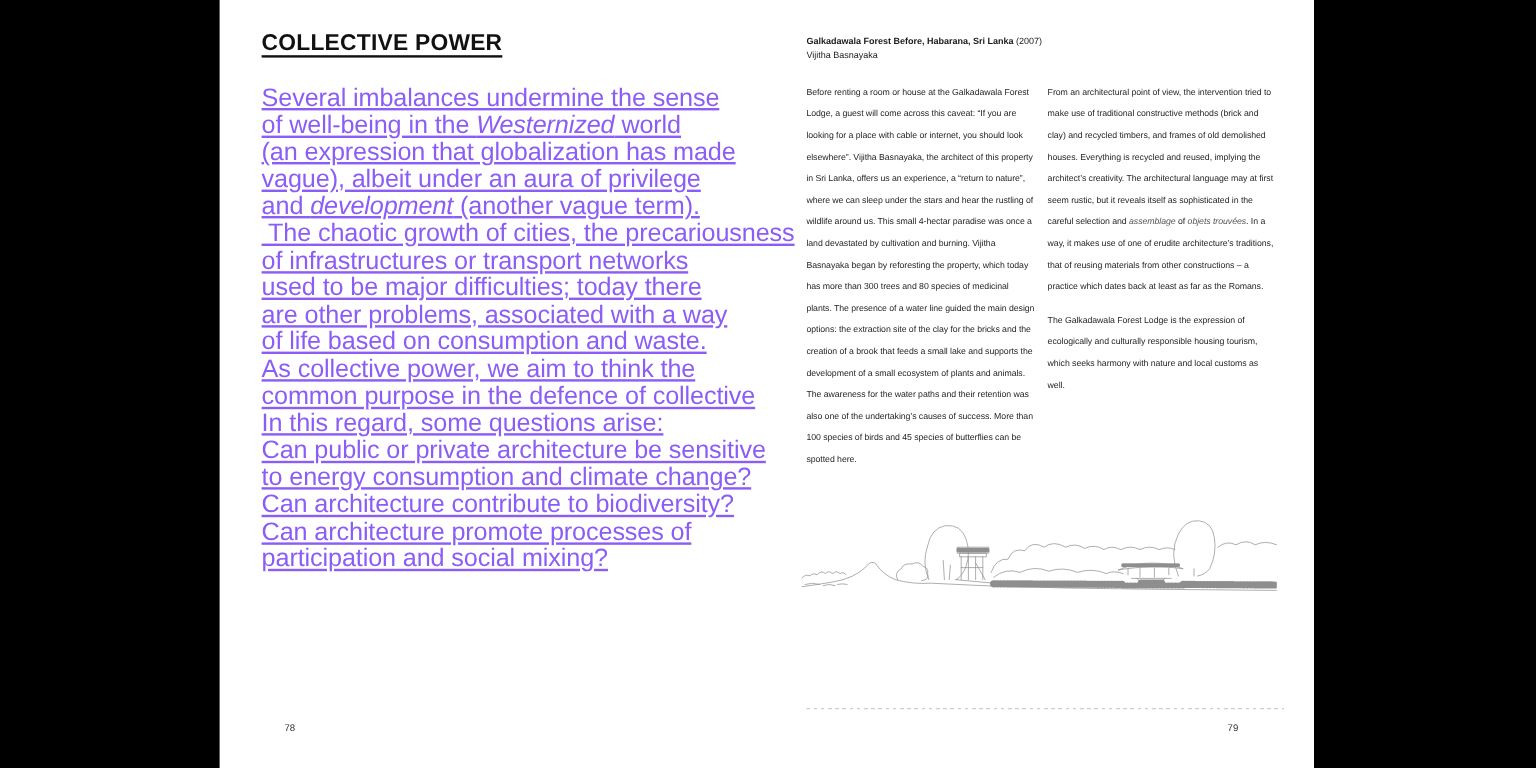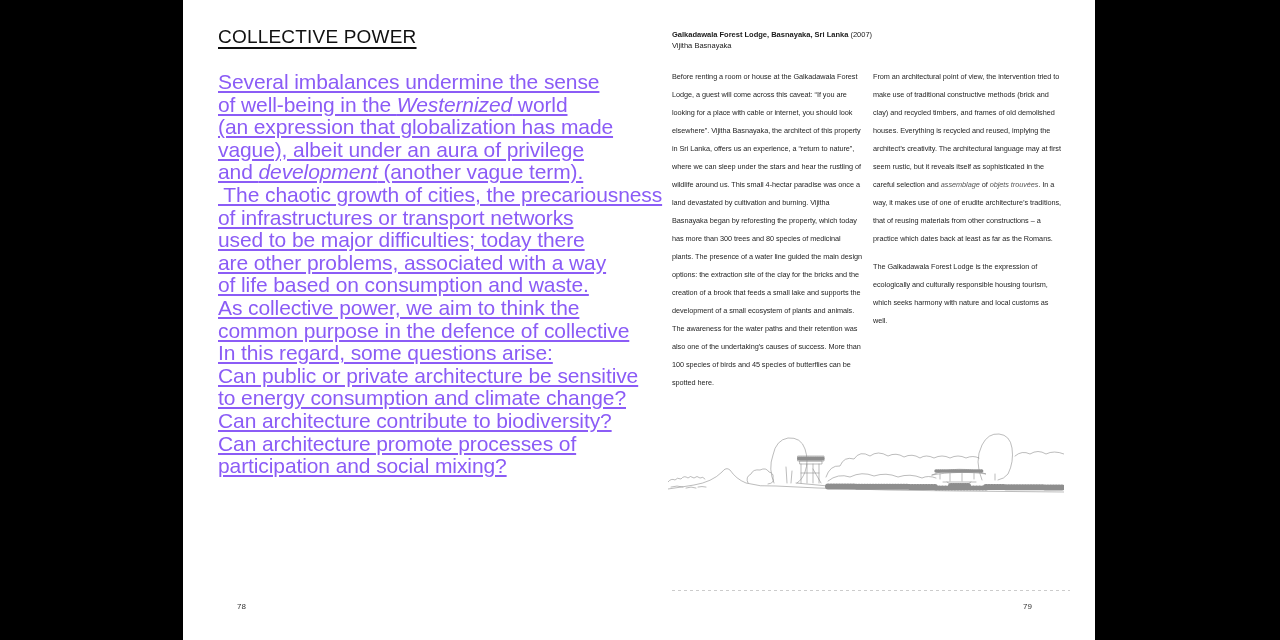--- a/index.html
+++ b/index.html
@@ -1,21 +1,21 @@
 <!DOCTYPE html>
 <html><head>
 <meta charset="utf-8">
 <style>
   html,body{margin:0;padding:0;background:#000;}
   #canvas{position:relative;width:1280px;height:640px;background:#000;overflow:hidden;
           font-family:"Liberation Sans",sans-serif;color:#1a1a1a;}
   #spread{position:absolute;left:183px;top:0;width:912px;height:640px;background:#ffffff;}
 
   
-  .page-title{position:absolute;left:35px;top:26px;font-size:19px;font-weight:normal;
+  .page-title{position:absolute;left:35px;top:26px;font-size:19px;font-weight:bold;
               letter-spacing:.2px;color:#111;
               text-decoration:underline;text-decoration-thickness:2px;text-underline-offset:4px;}
   .body-text{position:absolute;left:35px;top:71px;width:410px;font-size:21px;
              line-height:22.6px;color:#8b5cf6;letter-spacing:-.1px;text-decoration:underline;}
   .body-text .line{white-space:pre;}
   .pagenum{position:absolute;font-size:8px;color:#333;}
   #pagenum-left{left:18px;top:602px;margin-left:36px;}
   #pagenum-right{left:840px;top:602px;width:40px;}
 
   
@@ -59,21 +59,21 @@
           <div class="line">to energy consumption and climate change?</div>
           <div class="line">Can architecture contribute to biodiversity?</div>
           <div class="line">Can architecture promote processes of</div>
           <div class="line">participation and social mixing?</div>
         </div>
       <div class="pagenum" id="pagenum-left">78</div>
     </div>
 
     <div>
       <div class="project-header">
-        <div><span class="ttl">Galkadawala Forest Lodge, Basnayaka, Sri Lanka</span><span> (2007)</span></div>
+        <div><span class="ttl">Galkadawala Forest Before, Habarana, Sri Lanka</span><span> (2007)</span></div>
         <div>Vijitha Basnayaka</div>
       </div>
 
       <div class="smallcol" id="col-1">
           <p>Before renting a room or house at the Galkadawala Forest Lodge, a guest will come across this caveat: “If you are looking for a place with cable or internet, you should look elsewhere”. Vijitha Basnayaka, the architect of this property in Sri Lanka, offers us an experience, a “return to nature”, where we can sleep under the stars and hear the rustling of wildlife around us. This small 4-hectar paradise was once a land devastated by cultivation and burning. Vijitha Basnayaka began by reforesting the property, which today has more than 300 trees and 80 species of medicinal plants. The presence of a water line guided the main design options: the extraction site of the clay for the bricks and the creation of a brook that feeds a small lake and supports the development of a small ecosystem of plants and animals. The awareness for the water paths and their retention was also one of the undertaking’s causes of success. More than 100 species of birds and 45 species of butterflies can be spotted here.</p>
         </div>
       <div class="smallcol" id="col-2">
           <p>From an architectural point of view, the intervention tried to make use of traditional constructive methods (brick and clay) and recycled timbers, and frames of old demolished houses. Everything is recycled and reused, implying the architect’s creativity. The architectural language may at first seem rustic, but it reveals itself as sophisticated in the careful selection and <i>assemblage</i> of <i>objets trouvées</i>. In a way, it makes use of one of erudite architecture’s traditions, that of reusing materials from other constructions – a practice which dates back at least as far as the Romans.</p>
           <p>The Galkadawala Forest Lodge is the expression of ecologically and culturally responsible housing tourism, which seeks harmony with nature and local customs as well.</p>
         </div>

